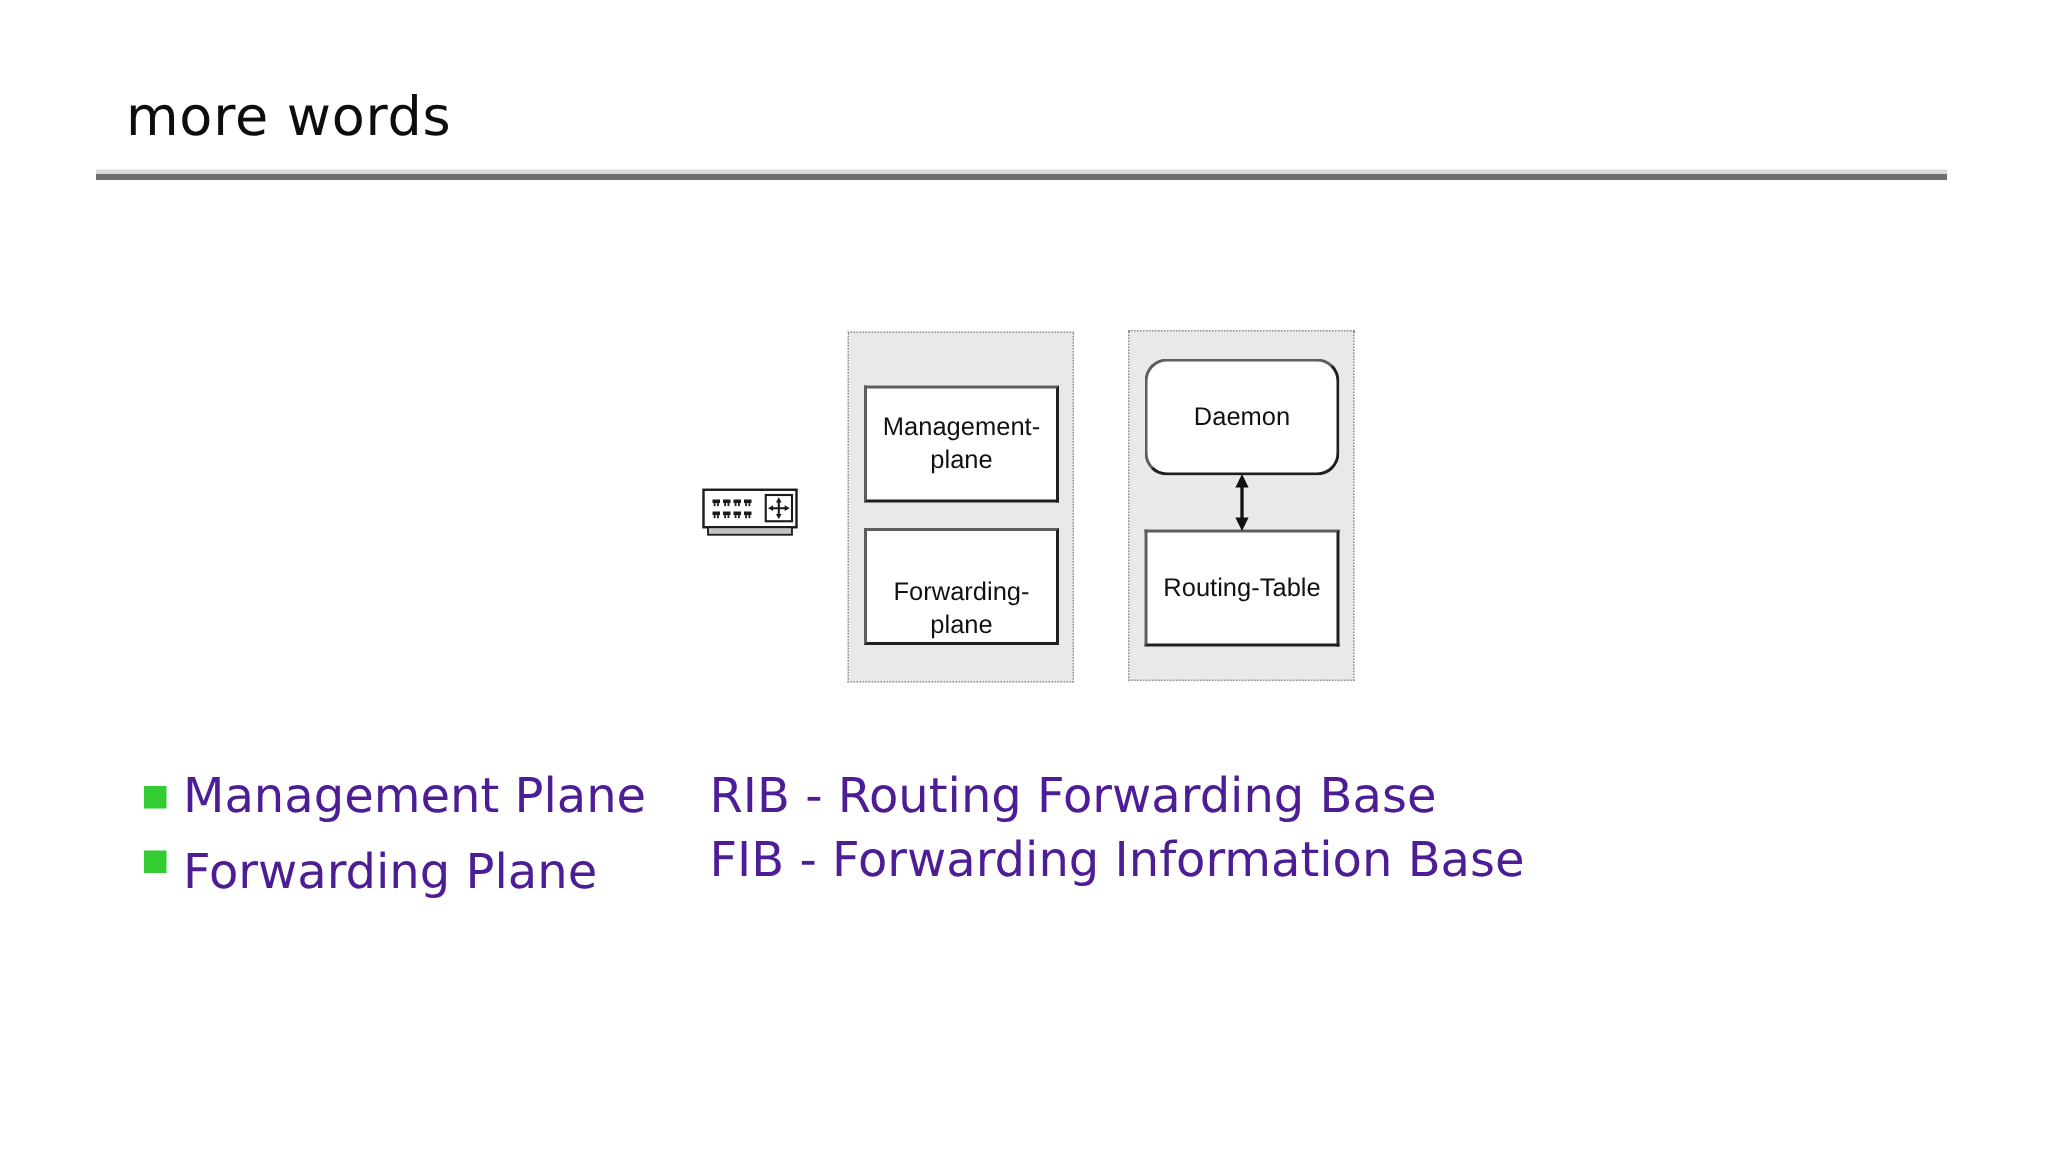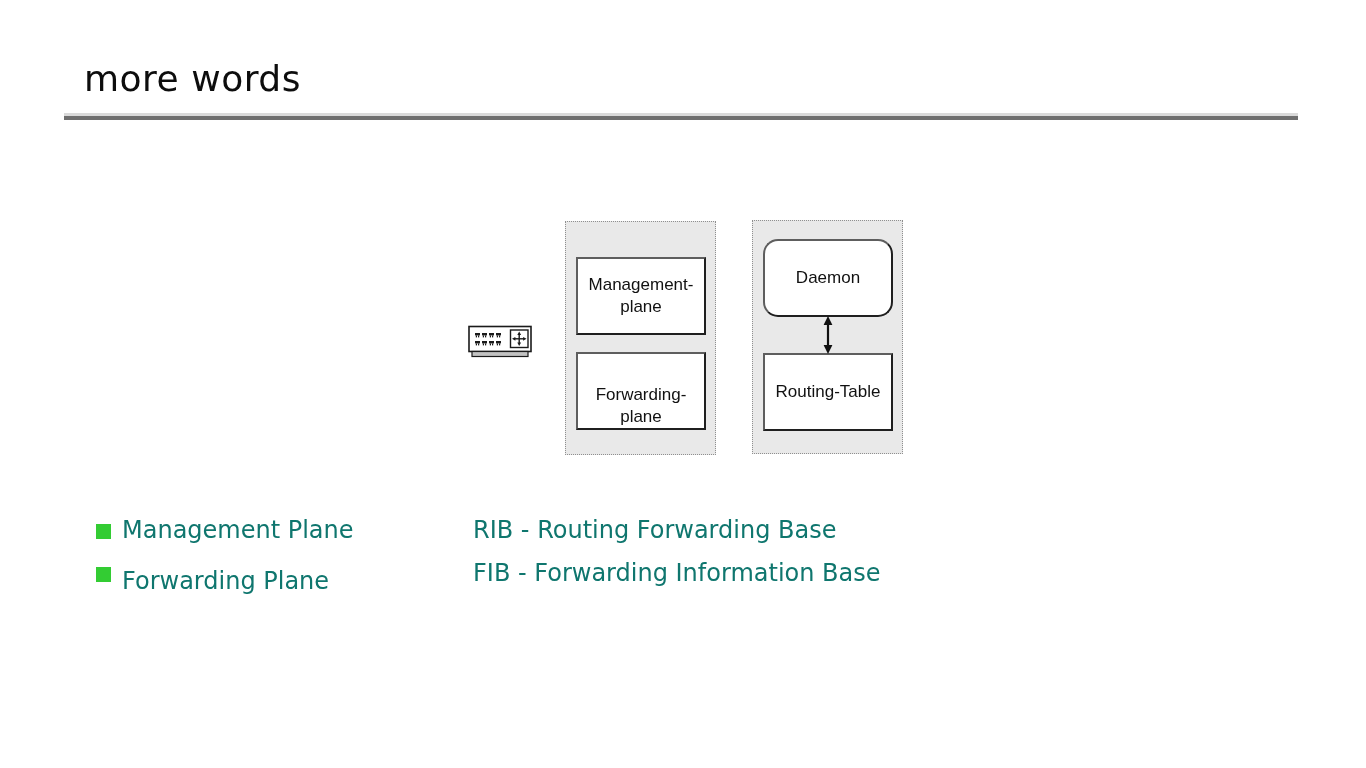--- a/index.html
+++ b/index.html
@@ -44,21 +44,21 @@
   .router-icon { position: absolute; left: 468px; top: 325px; }
 
   
   .bullet-square {
     position: absolute; width: 15px; height: 15px; background: #33cc33;
   }
   .sq-1 { left: 96px; top: 524px; }
   .sq-2 { left: 96px; top: 567px; }
 
   .bullet-text {
-    position: absolute; font-size: 24px; color: #0f766e; white-space: nowrap;
+    position: absolute; font-size: 32px; color: #4c1d95; white-space: nowrap;
     line-height: 36px;
   }
   .bt-label-1 { left: 122px; top: 512px; }
   .bt-label-2 { left: 122px; top: 563px; }
   .bt-def-1   { left: 473px; top: 512px; }
   .bt-def-2   { left: 473px; top: 555px; text-align: center; }
 </style>
 </head>
 <body>
 

